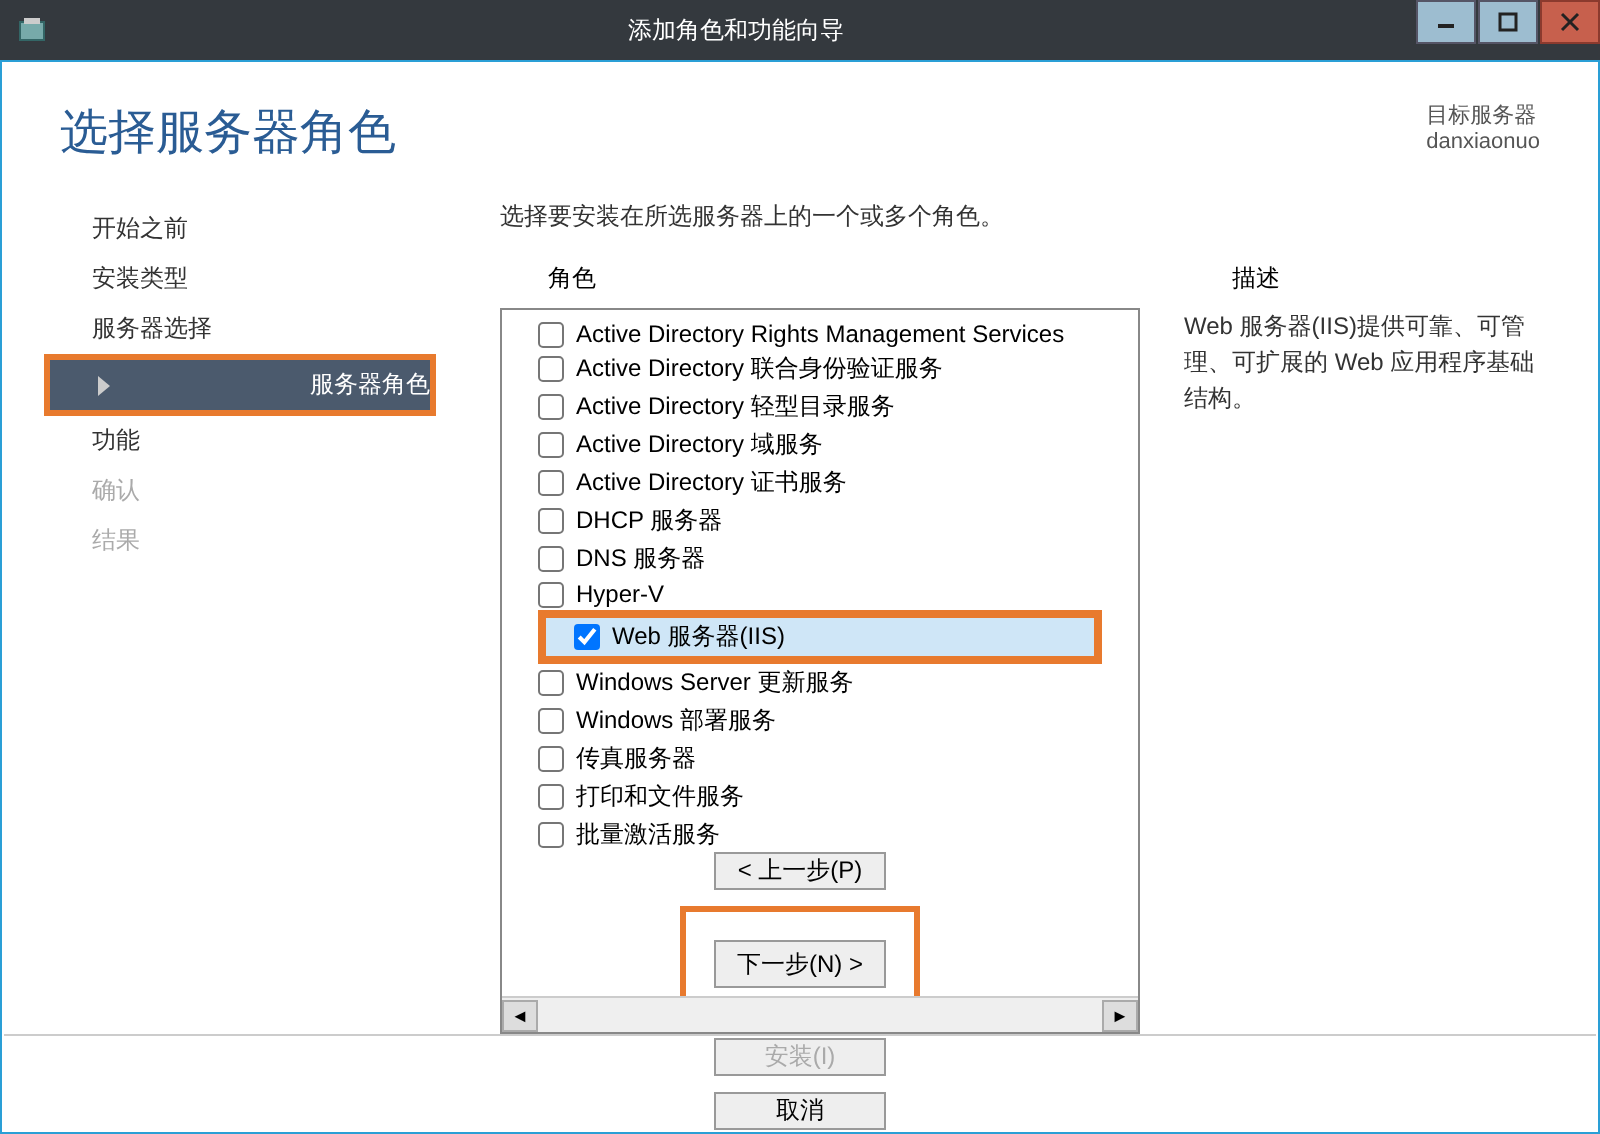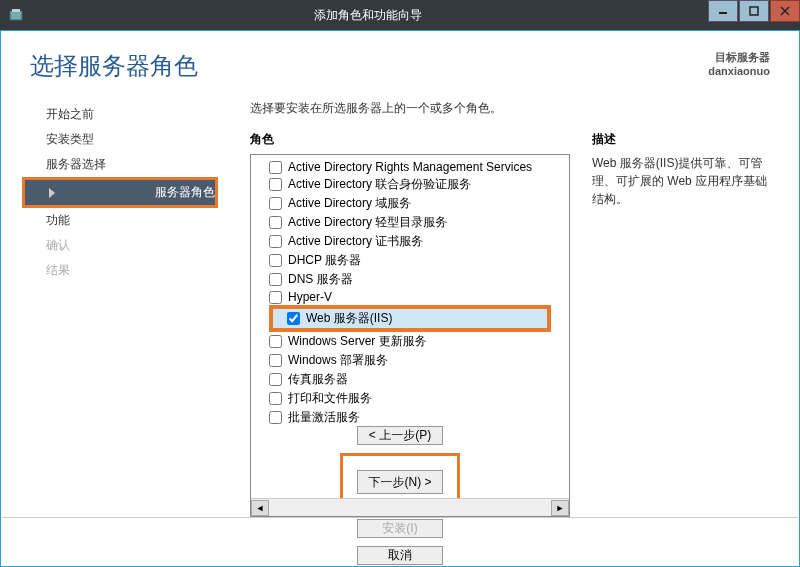--- a/index.html
+++ b/index.html
@@ -12,41 +12,41 @@
 .titlebar-btn { width: 30px; height: 22px; display: flex; align-items: center; justify-content: center; color: #000; font-size: 12px; cursor: default; }
 .btn-min { background: #9dbdd0; border: 1px solid #556; }
 .btn-max { background: #9dbdd0; border: 1px solid #556; margin-left: 1px; }
 .btn-close { background: #c7604d; border: 1px solid #8b3a2e; margin-left: 1px; }
 
 .outer-frame { border: 1px solid #2a9fd6; height: 537px; background: #fff; padding: 1px; }
 .content-area { height: 100%; display: flex; flex-direction: column; }
 
 .header-row { display: flex; padding: 18px 28px 10px 28px; }
 .page-title { font-size: 24px; color: #2a5c94; font-weight: 300; flex: 1; }
-.target-info { text-align: right; font-size: 11px; color: #555; font-weight: bold; }
+.target-info { text-align: left; font-size: 11px; color: #555; }
 
 .body-row { display: flex; flex: 1; padding: 0 0 0 0; overflow: hidden; gap: 24px; }
 
 .sidebar { width: 220px; padding-top: 10px; }
 .nav-item { padding: 4px 0 4px 44px; color: #333; cursor: default; font-size: 12px; }
 .nav-item.selected { background: #4b5a6d; color: #fff; position: relative; }
 .nav-item.selected::before {
   content: ""; position: absolute; left: 24px; top: 50%; transform: translateY(-50%);
   width: 0; height: 0; border-top: 5px solid transparent; border-bottom: 5px solid transparent;
   border-left: 6px solid #ccc;
 }
 .nav-item.disabled { color: #aaa; }
 .sidebar-highlight { border: 3px solid #e87a2e; margin-left: 20px; margin-right: 4px; text-align: right; }
 
 .main { flex: 1; padding: 8px 28px 0 4px; display: flex; flex-direction: column; overflow: hidden; }
 .instruction { font-size: 12px; color: #333; margin-bottom: 14px; }
 .main-row { display: flex; flex: 1; overflow: hidden; }
 
 .roles-col { width: 320px; display: flex; flex-direction: column; }
-.col-label { font-size: 12px; font-weight: bold; margin-bottom: 6px; }
+.col-label { font-size: 12px; font-weight: normal; margin-bottom: 6px; margin-left: 24px; }
 .roles-box { border: 1px solid #888; flex: 1; overflow: hidden; display: flex; flex-direction: column; position: relative; }
 .roles-list { flex: 1; overflow-y: auto; overflow-x: auto; padding: 4px 0; }
 .role-item { display: flex; align-items: center; padding: 1px 0 1px 18px; white-space: nowrap; font-size: 12px; }
 .role-item input[type=checkbox] { margin-right: 6px; width: 13px; height: 13px; }
 .role-item.selected { background: #cfe6f7; }
 .role-highlight { border: 4px solid #e87a2e; margin: 0 18px; }
 .role-highlight .role-item { padding-left: 14px; }
 
 .hscroll-track { height: 18px; background: #efefef; border-top: 1px solid #ccc; display: flex; align-items: center; }
 .hscroll-btn { width: 18px; height: 16px; background: #ddd; border: 1px solid #aaa; display: flex; align-items: center; justify-content: center; font-size: 9px; }
@@ -126,25 +126,25 @@
               <div class="role-item">
                     <input type="checkbox" style="">
                     <span>Active Directory Rights Management Services</span>
                   </div>
               <div class="role-item">
                     <input type="checkbox" style="">
                     <span>Active Directory 联合身份验证服务</span>
                   </div>
               <div class="role-item">
                     <input type="checkbox" style="">
+                    <span>Active Directory 轻型目录服务</span>
+                  </div>
+              <div class="role-item">
+                    <input type="checkbox" style="">
                     <span>Active Directory 域服务</span>
-                  </div>
-              <div class="role-item">
-                    <input type="checkbox" style="">
-                    <span>Active Directory 轻型目录服务</span>
                   </div>
               <div class="role-item">
                     <input type="checkbox" style="">
                     <span>Active Directory 证书服务</span>
                   </div>
               <div class="role-item">
                     <input type="checkbox" style="">
                     <span>DHCP 服务器</span>
                   </div>
               <div class="role-item">

